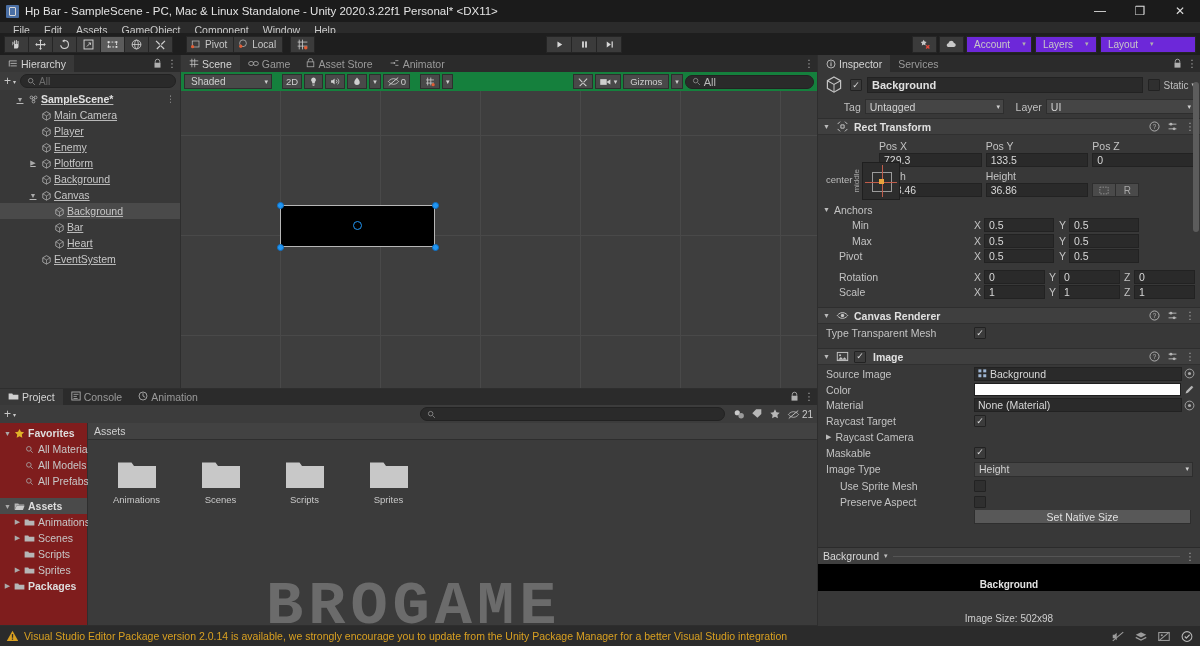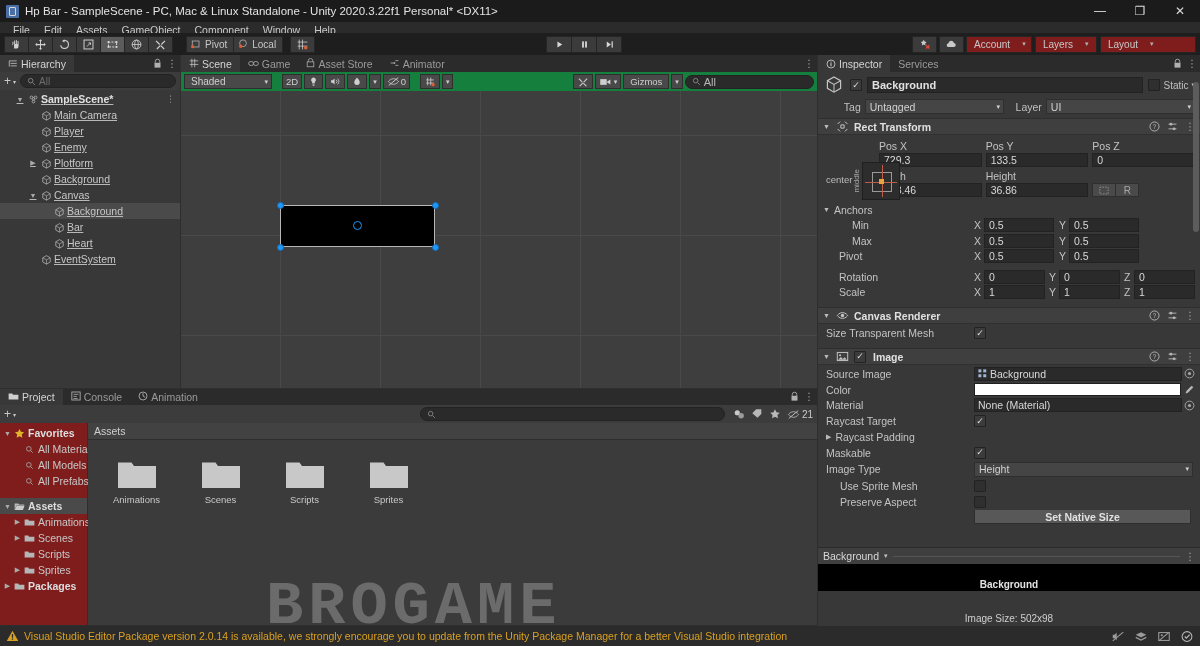--- a/index.html
+++ b/index.html
@@ -64,21 +64,21 @@
     display: flex; align-items: center; padding: 0 6px 0 3px; gap: 3px;
     color: #c8c8c8; font-size: 10px; margin-right: -1px; cursor: default;
   }
   .play-group { position: absolute; left: 546px; display: flex; }
   .pbtn {
     width: 26px; height: 17px; background: #3b3b3b; border: 1px solid #252525;
     margin-right: -1px; display: flex; align-items: center; justify-content: center;
   }
   .right-group { position: absolute; right: 4px; display: flex; align-items: center; gap: 3px; }
   .dd {
-    height: 17px; background: #7f1d1d; border: 1px solid #252525;
+    height: 17px; background: #6d28d9; border: 1px solid #252525;
     display: flex; align-items: center; padding: 0 4px 0 7px;
     color: #c8c8c8; font-size: 10px; gap: 12px; cursor: default;
   }
   .dd .arw { font-size: 7px; color: #b0b0b0; }
 
   
   .panel { position: absolute; background: #383838; }
   .panel-tabs {
     height: 17px; background: #2b2b2b; display: flex; align-items: stretch;
     position: relative;
@@ -228,21 +228,21 @@
     flex: 1; height: 14px; background: #2a2a2a; border: 1px solid #222;
     display: flex; align-items: center; padding: 0 3px; gap: 3px;
     font-size: 10.5px; color: #d8d8d8;
   }
   .color-field {
     flex: 1; height: 13px; background: #ffffff; border: 1px solid #1f1f1f;
   }
   .native-btn {
     height: 15px; background: #585858; border: 1px solid #2e2e2e;
     display: flex; align-items: center; justify-content: center;
-    font-size: 10.5px; color: #e0e0e0; cursor: default; font-weight: bold;
+    font-size: 10.5px; color: #e0e0e0; cursor: default;
   }
   .insp-scrollbar {
     position: absolute; right: 1px; top: 10px; width: 6px; height: 150px;
     background: #5c5c5c; border-radius: 3px;
   }
   .preview-footer {
     position: absolute; left: 0; bottom: 0; width: 382px; height: 35px;
   }
   .preview-bar {
     height: 17px; background: #3f3f3f; border-top: 1px solid #2b2b2b;
@@ -963,21 +963,21 @@
             </svg>
           <svg width="11" height="11" viewBox="0 0 14 14">
               <path d="M2 4h10M2 10h10" stroke="#b5b5b5" stroke-width="1.2"></path>
               <circle cx="5" cy="4" r="1.8" fill="#b5b5b5"></circle>
               <circle cx="9" cy="10" r="1.8" fill="#b5b5b5"></circle>
             </svg>
           <span class="kebab">⋮</span>
         </div>
       </div>
       <div class="prop-row" style="height:18px">
-        <span class="prop-lbl">Size Transparent Mesh</span>
+        <span class="prop-lbl">Type Transparent Mesh</span>
         <div class="chk">✓</div>
       </div>
 
       <div style="height:3px"></div>
 
       <div class="comp-header">
         <span class="ctw">▼</span>
         <svg width="13" height="13" viewBox="0 0 16 16">
             <rect x="1.6" y="3" width="12.8" height="10" fill="none" stroke="#c4c4c4" stroke-width="1.2"></rect>
             <circle cx="5" cy="6.4" r="1.2" fill="#c4c4c4"></circle>
@@ -1036,21 +1036,21 @@
           </svg>
       </div>
 
       <div class="prop-row" style="height:16px">
         <span class="prop-lbl">Raycast Target</span>
         <div class="chk">✓</div>
       </div>
 
       <div class="foldout" style="padding-left:8px">
         <span class="ftw">▶</span>
-        <span class="flb">Raycast Padding</span>
+        <span class="flb">Raycast Camera</span>
       </div>
 
       <div class="prop-row" style="height:16px">
         <span class="prop-lbl">Maskable</span>
         <div class="chk">✓</div>
       </div>
 
       <div class="prop-row" style="height:17px">
         <span class="prop-lbl">Image Type</span>
         <div class="f-dd" style="flex:1; margin-right:2px">

